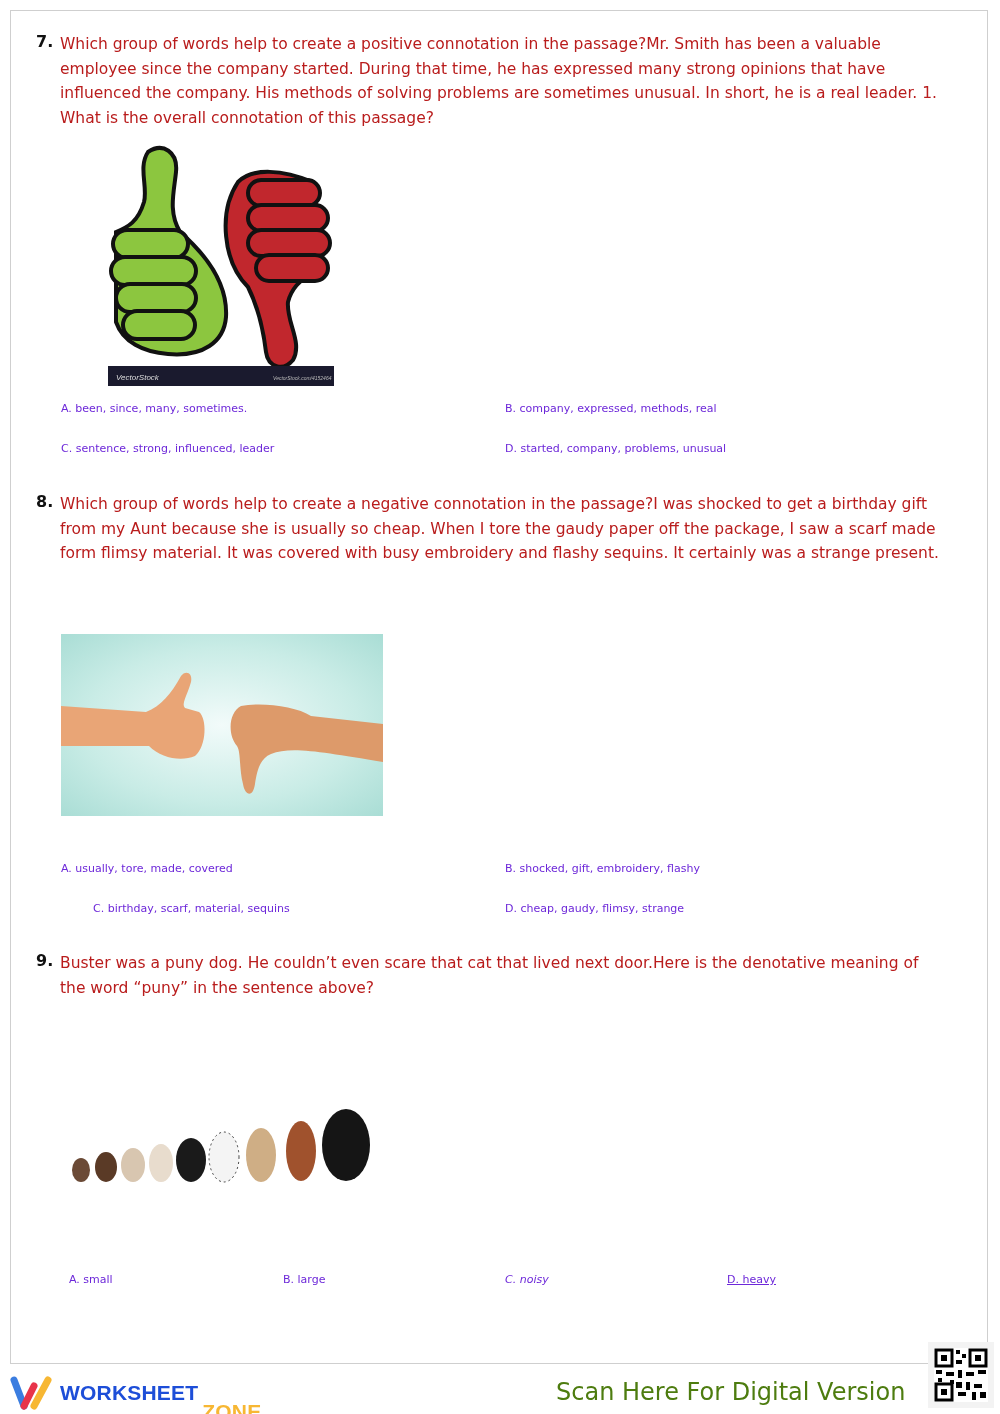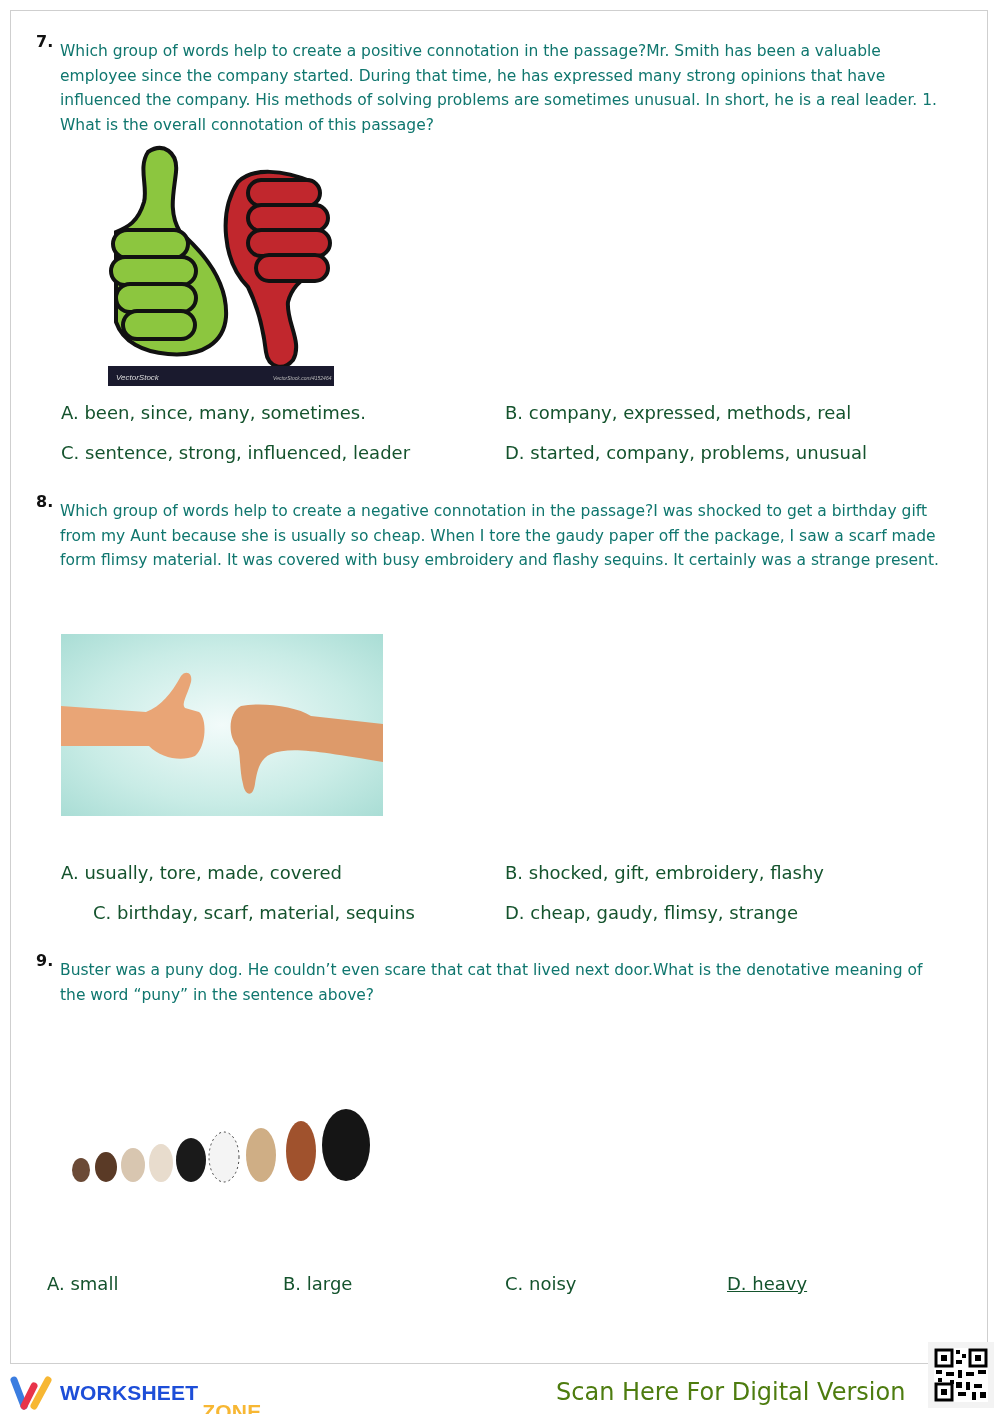--- a/index.html
+++ b/index.html
@@ -2,22 +2,22 @@
 <html><head>
 <meta charset="utf-8">
 <style>
   html, body { margin:0; padding:0; background:#ffffff; }
   body { width:1000px; height:1414px; position:relative; overflow:hidden;
          font-family:"DejaVu Sans", "Liberation Sans", sans-serif; color:#222; }
   .frame { position:absolute; left:10px; top:10px; width:978px; height:1354px;
            border:1px solid #cfcfcf; box-sizing:border-box; }
   .q { position:absolute; left:36px; width:900px; }
   .qnum { position:absolute; left:0; top:0; font-weight:bold; font-size:16px; color:#111; }
-  .qtext { position:absolute; left:24px; top:0; width:880px; font-size:15.5px; line-height:24.5px; color:#0f766e;margin-top:7px; }
-  .opt { position:absolute; font-size:18px; color:#14532d; white-space:nowrap; }
+  .qtext { position:absolute; left:24px; top:0; width:880px; font-size:15.5px; line-height:24.5px; color:#b91c1c; }
+  .opt { position:absolute; font-size:11px; color:#6d28d9; white-space:nowrap; }
   .img { position:absolute; overflow:hidden; }
   .footer-logo { position:absolute; left:10px; top:1376px; height:34px; display:flex; align-items:center; }
   .logo-text { font-family:"Liberation Sans", sans-serif; font-weight:bold; font-size:21px; letter-spacing:0.2px; margin-left:8px; }
   .scan { position:absolute; left:556px; top:1378px; font-size:24px; color:#4d7c0f; font-family:"DejaVu Sans", sans-serif; }
   .qr { position:absolute; left:928px; top:1342px; width:66px; height:66px; background:#f3f3f3; }
 </style>
 </head>
 <body>
 
 <div class="frame"></div>
@@ -60,38 +60,38 @@
     <path d="M322 90 L250 82 C235 72 200 68 180 72 C168 78 166 100 176 112 C180 118 178 135 182 150 C184 162 192 164 194 150 C196 138 198 125 210 120 C230 112 260 118 322 128 Z" fill="#dd9a6a"></path>
   </svg>
 </div>
 <span class="opt" style="left:61px; top:862px;">A. usually, tore, made, covered</span>
 <span class="opt" style="left:505px; top:862px;">B. shocked, gift, embroidery, flashy</span>
 <span class="opt" style="left:61px; top:902px;margin-left:32px;">C. birthday, scarf, material, sequins</span>
 <span class="opt" style="left:505px; top:902px;">D. cheap, gaudy, flimsy, strange</span>
 
 <div class="q" style="top:951px;">
   <span class="qnum">9.</span>
-  <div class="qtext">Buster was a puny dog. He couldn’t even scare that cat that lived next door.What is the denotative meaning of the word “puny” in the sentence above?</div>
+  <div class="qtext">Buster was a puny dog. He couldn’t even scare that cat that lived next door.Here is the denotative meaning of the word “puny” in the sentence above?</div>
 </div>
 <div class="img" style="left:61px; top:1085px; width:320px; height:100px;">
   <svg width="320" height="100" viewBox="0 0 320 100">
     <ellipse cx="20" cy="85" rx="9" ry="12" fill="#6b4a36"></ellipse>
     <ellipse cx="45" cy="82" rx="11" ry="15" fill="#5a3a26"></ellipse>
     <ellipse cx="72" cy="80" rx="12" ry="17" fill="#d8c6b0"></ellipse>
     <ellipse cx="100" cy="78" rx="12" ry="19" fill="#e8dccd"></ellipse>
     <ellipse cx="130" cy="75" rx="15" ry="22" fill="#1a1a1a"></ellipse>
     <ellipse cx="163" cy="72" rx="15" ry="25" fill="#f4f4f4" stroke="#444" stroke-width="1" stroke-dasharray="2 3"></ellipse>
     <ellipse cx="200" cy="70" rx="15" ry="27" fill="#cfae85"></ellipse>
     <ellipse cx="240" cy="66" rx="15" ry="30" fill="#a0522d"></ellipse>
     <ellipse cx="285" cy="60" rx="24" ry="36" fill="#151515"></ellipse>
   </svg>
 </div>
-<span class="opt" style="left:47px; top:1273px;">A. small</span>
+<span class="opt" style="left:69px; top:1273px;">A. small</span>
 <span class="opt" style="left:283px; top:1273px;">B. large</span>
-<span class="opt" style="left:505px; top:1273px;">C. noisy</span>
+<span class="opt" style="left:505px; top:1273px;font-style:italic;">C. noisy</span>
 <span class="opt" style="left:727px; top:1273px;text-decoration:underline;">D. heavy</span>
 
 <div class="footer-logo">
   <svg width="42" height="34" viewBox="0 0 42 34">
     <line x1="4" y1="4" x2="14" y2="30" stroke="#3b7de0" stroke-width="7" stroke-linecap="round"></line>
     <line x1="14" y1="30" x2="24" y2="10" stroke="#e8344a" stroke-width="7" stroke-linecap="round"></line>
     <line x1="24" y1="30" x2="38" y2="4" stroke="#f7b733" stroke-width="7" stroke-linecap="round"></line>
   </svg>
   <span class="logo-text" style="color:#1d4ed8;">WORKSHEET</span>
   <span class="logo-text" style="color:#f7b733; margin-left:4px;margin-top:38px;">ZONE</span>

